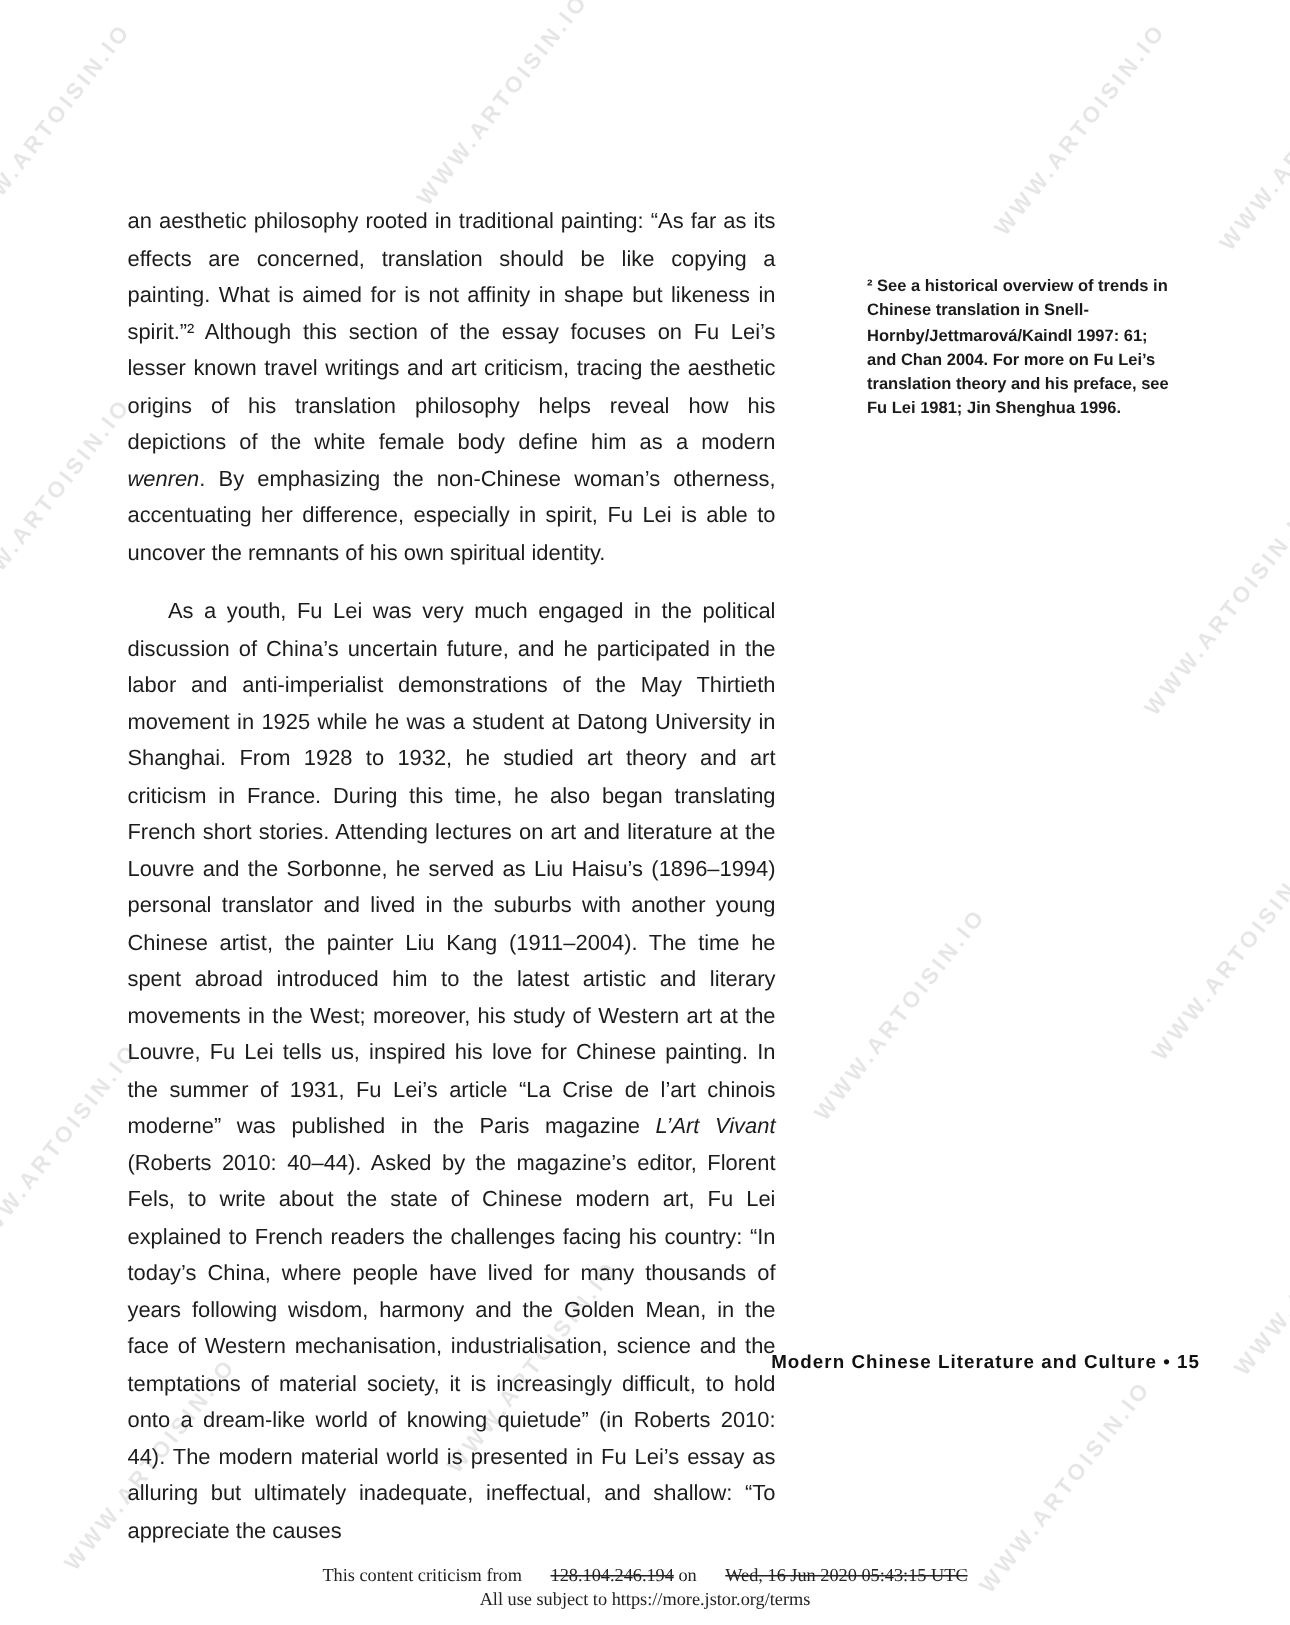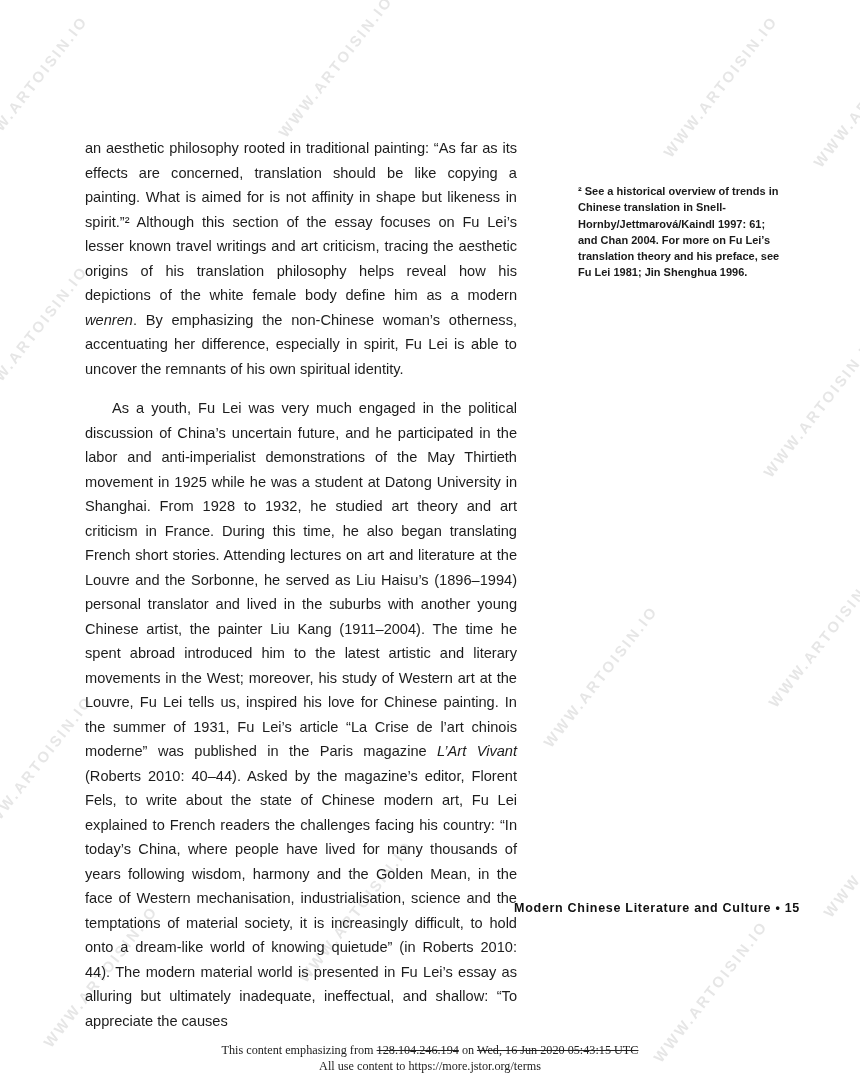--- a/index.html
+++ b/index.html
@@ -48,21 +48,21 @@
     position: absolute;
     left: 0;
     top: 1042px;
     width: 860px;
     text-align: center;
     font-family: "Liberation Serif", serif;
     font-size: 12.2px;
     line-height: 16px;
     color: #222;
   }
-  .strike { text-decoration: line-through; }
+  .strike { text-decoration: line-through; margin-left: 16px; }
   .wm {
     position: absolute;
     color: rgba(80, 80, 80, 0.14);
     font-size: 15px;
     font-weight: bold;
     letter-spacing: 2.5px;
     white-space: nowrap;
     transform: rotate(-52deg);
     transform-origin: left top;
     pointer-events: none;
@@ -90,18 +90,18 @@
     <p><span>an aesthetic philosophy rooted in traditional painting: “As far as its effects are concerned, translation should be like copying a painting. What is aimed for is not affinity in shape but likeness in spirit.”² Although this section of the essay focuses on Fu Lei’s lesser known travel writings and art criticism, tracing the aesthetic origins of his translation philosophy helps reveal how his depictions of the white female body define him as a modern </span><i>wenren</i><span>. By emphasizing the non-Chinese woman’s otherness, accentuating her difference, especially in spirit, Fu Lei is able to uncover the remnants of his own spiritual identity.</span></p>
     <p class="indent"><span>As a youth, Fu Lei was very much engaged in the political discussion of China’s uncertain future, and he participated in the labor and anti-imperialist demonstrations of the May Thirtieth movement in 1925 while he was a student at Datong University in Shanghai. From 1928 to 1932, he studied art theory and art criticism in France. During this time, he also began translating French short stories. Attending lectures on art and literature at the Louvre and the Sorbonne, he served as Liu Haisu’s (1896–1994) personal translator and lived in the suburbs with another young Chinese artist, the painter Liu Kang (1911–2004). The time he spent abroad introduced him to the latest artistic and literary movements in the West; moreover, his study of Western art at the Louvre, Fu Lei tells us, inspired his love for Chinese painting. In the summer of 1931, Fu Lei’s article “La Crise de l’art chinois moderne” was published in the Paris magazine </span><i>L’Art Vivant</i><span> (Roberts 2010: 40–44). Asked by the magazine’s editor, Florent Fels, to write about the state of Chinese modern art, Fu Lei explained to French readers the challenges facing his country: “In today’s China, where people have lived for many thousands of years following wisdom, harmony and the Golden Mean, in the face of Western mechanisation, industrialisation, science and the temptations of material society, it is increasingly difficult, to hold onto a dream-like world of knowing quietude” (in Roberts 2010: 44). The modern material world is presented in Fu Lei’s essay as alluring but ultimately inadequate, ineffectual, and shallow: “To appreciate the causes</span></p>
   </div>
 
 <div class="sidenote">² See a historical overview of trends in Chinese translation in Snell-Hornby/Jettmarová/Kaindl 1997: 61; and Chan 2004. For more on Fu Lei’s translation theory and his preface, see Fu Lei 1981; Jin Shenghua 1996.</div>
 
 <div class="footer">Modern Chinese Literature and Culture • 15</div>
 
 <div class="jstor">
   <div>
-    <span>This content emphasizing from </span><span class="strike">128.104.246.194</span><span> on </span><span class="strike">Wed, 16 Jun 2020 05:43:15 UTC</span>
+    <span>This content criticism from </span><span class="strike">128.104.246.194</span><span> on </span><span class="strike">Wed, 16 Jun 2020 05:43:15 UTC</span>
   </div>
   <div>
-    <span>All use content to </span><span>https://more.jstor.org/terms</span>
+    <span>All use subject to </span><span>https://more.jstor.org/terms</span>
   </div>
 </div>
 
 </body></html>

